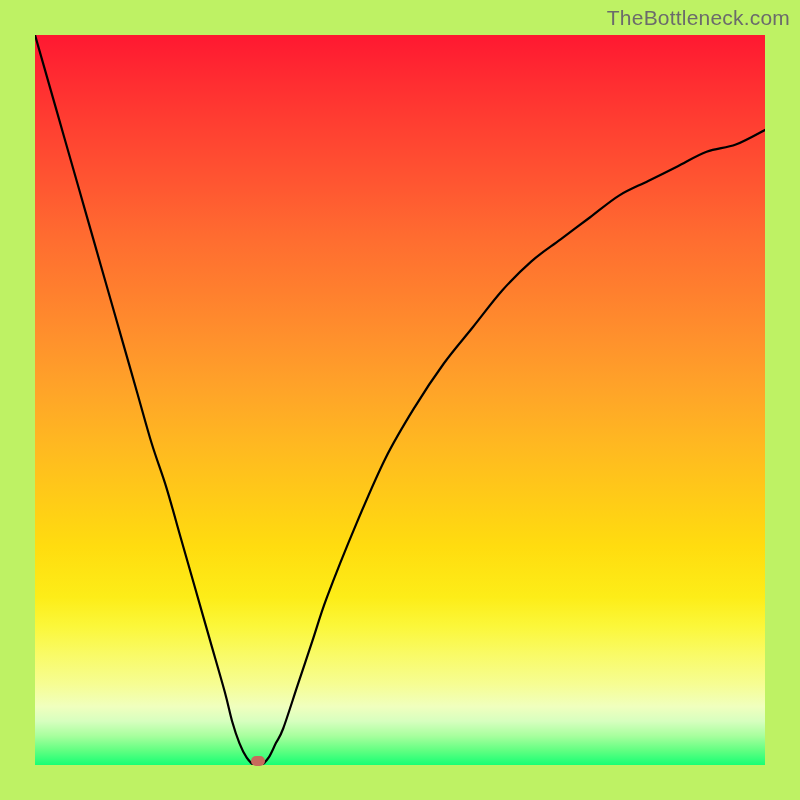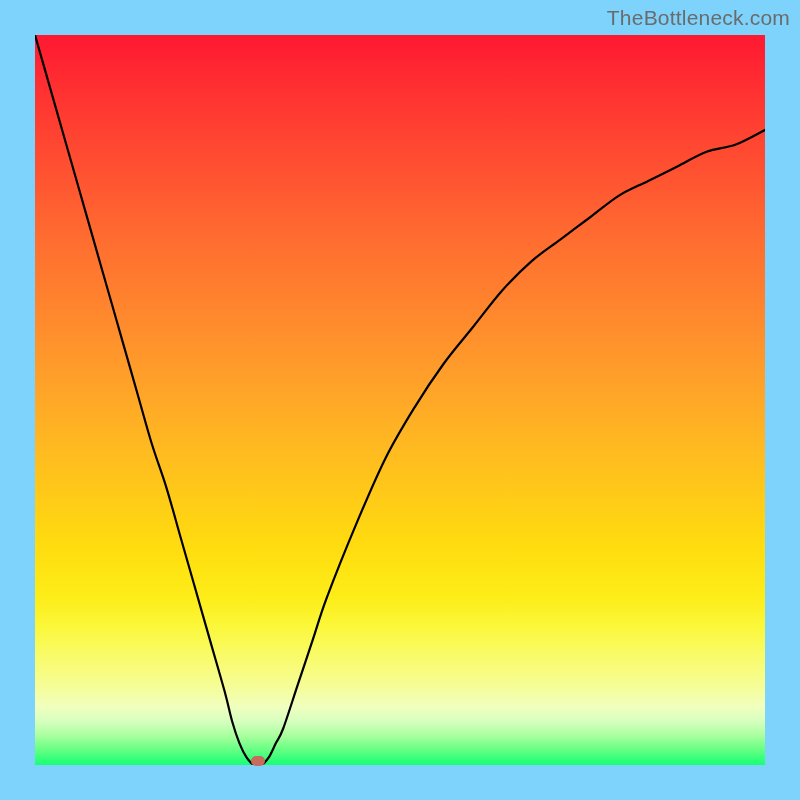--- a/index.html
+++ b/index.html
@@ -10,21 +10,21 @@
     background: #000;
     font-family: Arial, Helvetica, sans-serif;
     overflow: hidden;
   }
   .frame {
     position: absolute;
     left: 0;
     top: 0;
     width: 800px;
     height: 800px;
-    background: #7dd3fc;
+    background: #bef264;
   }
   .plot {
     position: absolute;
     left: 35px;
     top: 35px;
     width: 730px;
     height: 730px;
     
     background: linear-gradient(to bottom,
       #ff1831 0%,

